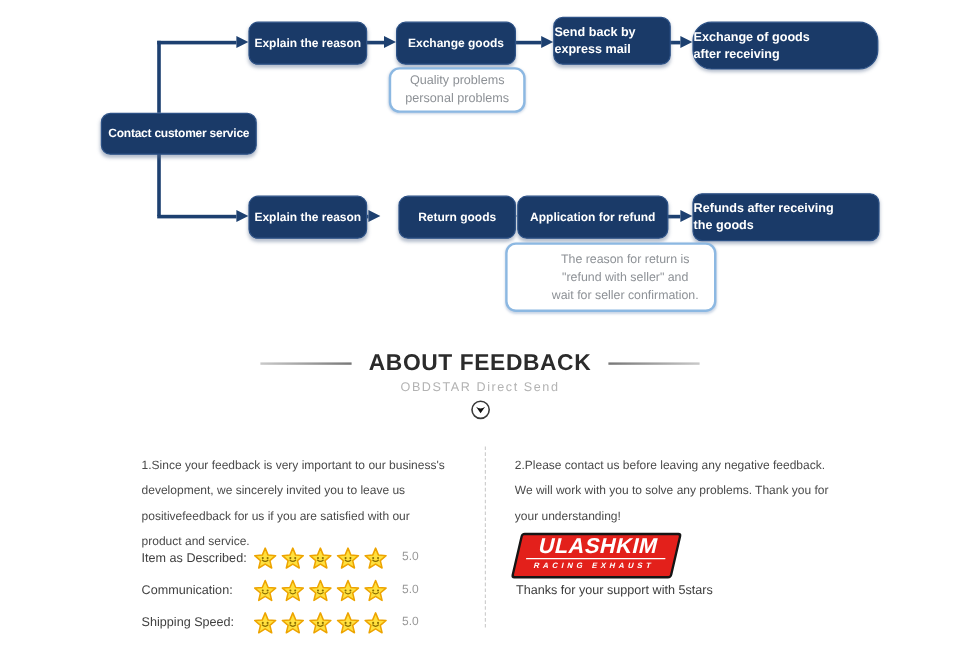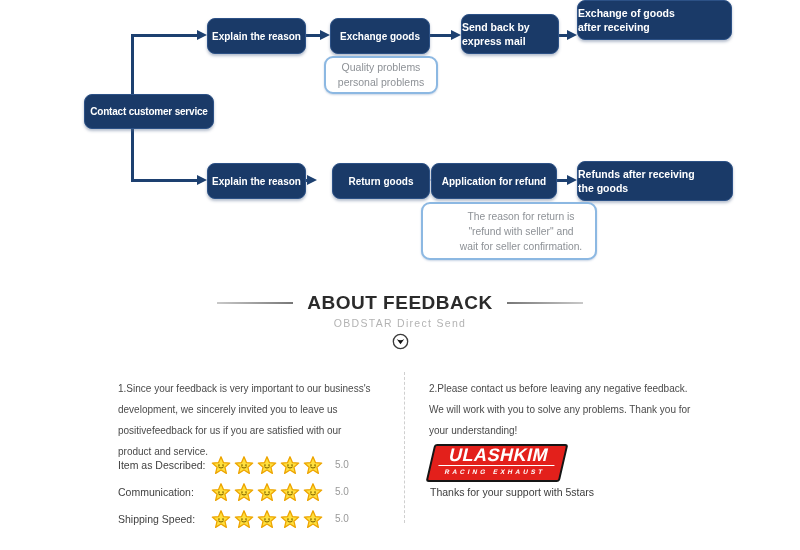--- a/index.html
+++ b/index.html
@@ -81,21 +81,21 @@
     <div class="arr" style="left:421px;top:174.5px;"></div>
     <div class="hline" style="left:555px;top:178.5px;width:12px;"></div>
     <div class="arr" style="left:567px;top:174.5px;"></div>
 
     <div class="fbox" style="left:84px;top:94px;width:128px;height:33px;letter-spacing:-0.2px;">Contact customer service</div>
 
     <div class="fbox" style="left:207px;top:18px;width:97px;height:34px;">Explain the reason</div>
     <div class="fbox" style="left:330px;top:18px;width:98px;height:34px;">Exchange goods</div>
     <div class="fbox ml" style="left:461px;top:14px;width:96px;height:38px;">Send back by
 express mail</div>
-    <div class="fbox ml" style="left:577px;top:0;width:153px;height:38px;">Exchange of goods
+    <div class="fbox ml" style="left:577px;top:18px;width:153px;height:38px;border-radius:16px;">Exchange of goods
 after receiving</div>
     <div class="note" style="left:324px;top:56px;width:110px;height:34px;">Quality problems
 personal problems</div>
 
     <div class="fbox" style="left:207px;top:163px;width:97px;height:34px;">Explain the reason</div>
     <div class="fbox" style="left:332px;top:163px;width:96px;height:34px;">Return goods</div>
     <div class="fbox" style="left:431px;top:163px;width:124px;height:34px;">Application for refund</div>
     <div class="fbox ml" style="left:577px;top:161px;width:154px;height:38px;">Refunds after receiving
 the goods</div>
     <div class="note" style="left:421px;top:202px;width:148px;height:54px;font-size:10.3px;padding-left:24px;">The reason for return is

